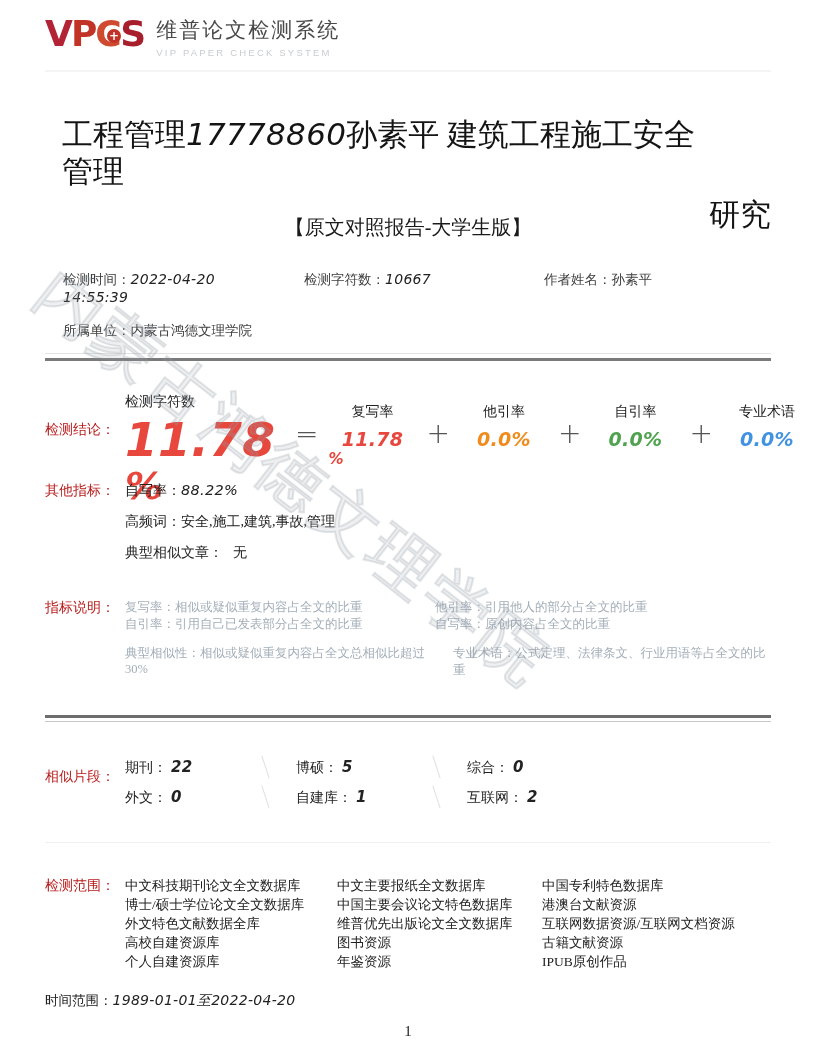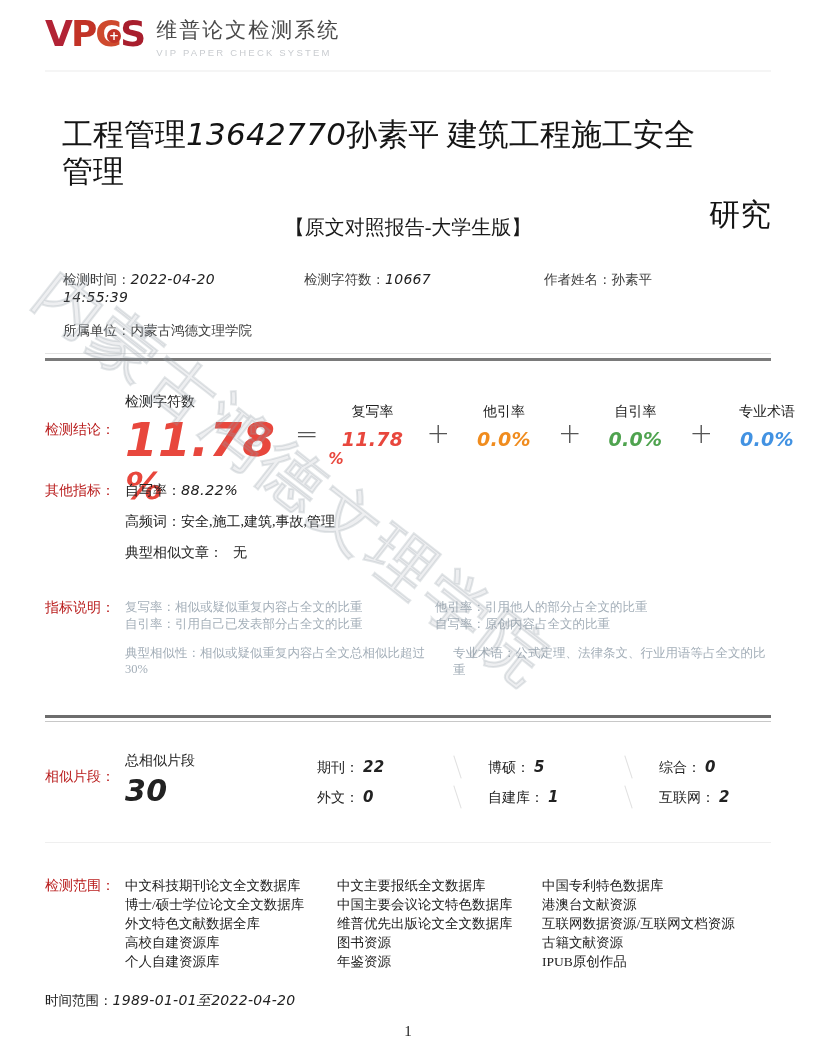--- a/index.html
+++ b/index.html
@@ -113,21 +113,21 @@
         <span class="lv">V</span><span class="lp">P</span><span class="lc">C</span><span class="ls">S</span>
         <span class="logo-plus">+</span>
       </div>
       <div class="logo-text">
         <div class="logo-cn">维普论文检测系统</div>
         <div class="logo-en">VIP PAPER CHECK SYSTEM</div>
       </div>
     </div>
     <div class="rule-light"></div>
 
-    <div class="doc-title"><span>工程管理</span><span class="hw">13642770</span><span>孙素平 建筑工程施工安全管理</span></div>
+    <div class="doc-title"><span>工程管理</span><span class="hw">17778860</span><span>孙素平 建筑工程施工安全管理</span></div>
     <div class="title-line2">研究</div>
     <div class="subtitle">【原文对照报告-大学生版】</div>
 
     <div class="info">
       <div class="wrap2"><span>检测时间：</span><span class="hw">2022-04-20 14:55:39</span></div>
       <div><span>检测字符数：</span><span class="hw">10667</span></div>
       <div><span>作者姓名：</span><span>孙素平</span></div>
       <div><span>所属单位：</span><span>内蒙古鸿德文理学院</span></div>
       <div></div>
     </div>
@@ -194,24 +194,20 @@
 
     <div style="margin-top:36px;">
       <div class="rule-thick2"></div>
       <div class="rule-thin2"></div>
     </div>
 
     <div class="section sec-frag">
       <div class="section-label">相似片段：</div>
       <div class="section-body">
         <div class="frag-flex">
-          <div class="frag-total">
-            <div class="frag-total-label">总相似片段</div>
-            <div class="frag-total-num hw">30</div>
-          </div>
           <div>
             <div class="stat-row">
               <div class="stat-cell"><span>期刊：</span><span class="hw">22</span></div>
               <div class="diag"></div>
               <div class="stat-cell" style="padding-left:28px;"><span>博硕：</span><span class="hw">5</span></div>
               <div class="diag"></div>
               <div class="stat-cell" style="padding-left:28px;"><span>综合：</span><span class="hw">0</span></div>
             </div>
             <div class="stat-row">
               <div class="stat-cell"><span>外文：</span><span class="hw">0</span></div>

